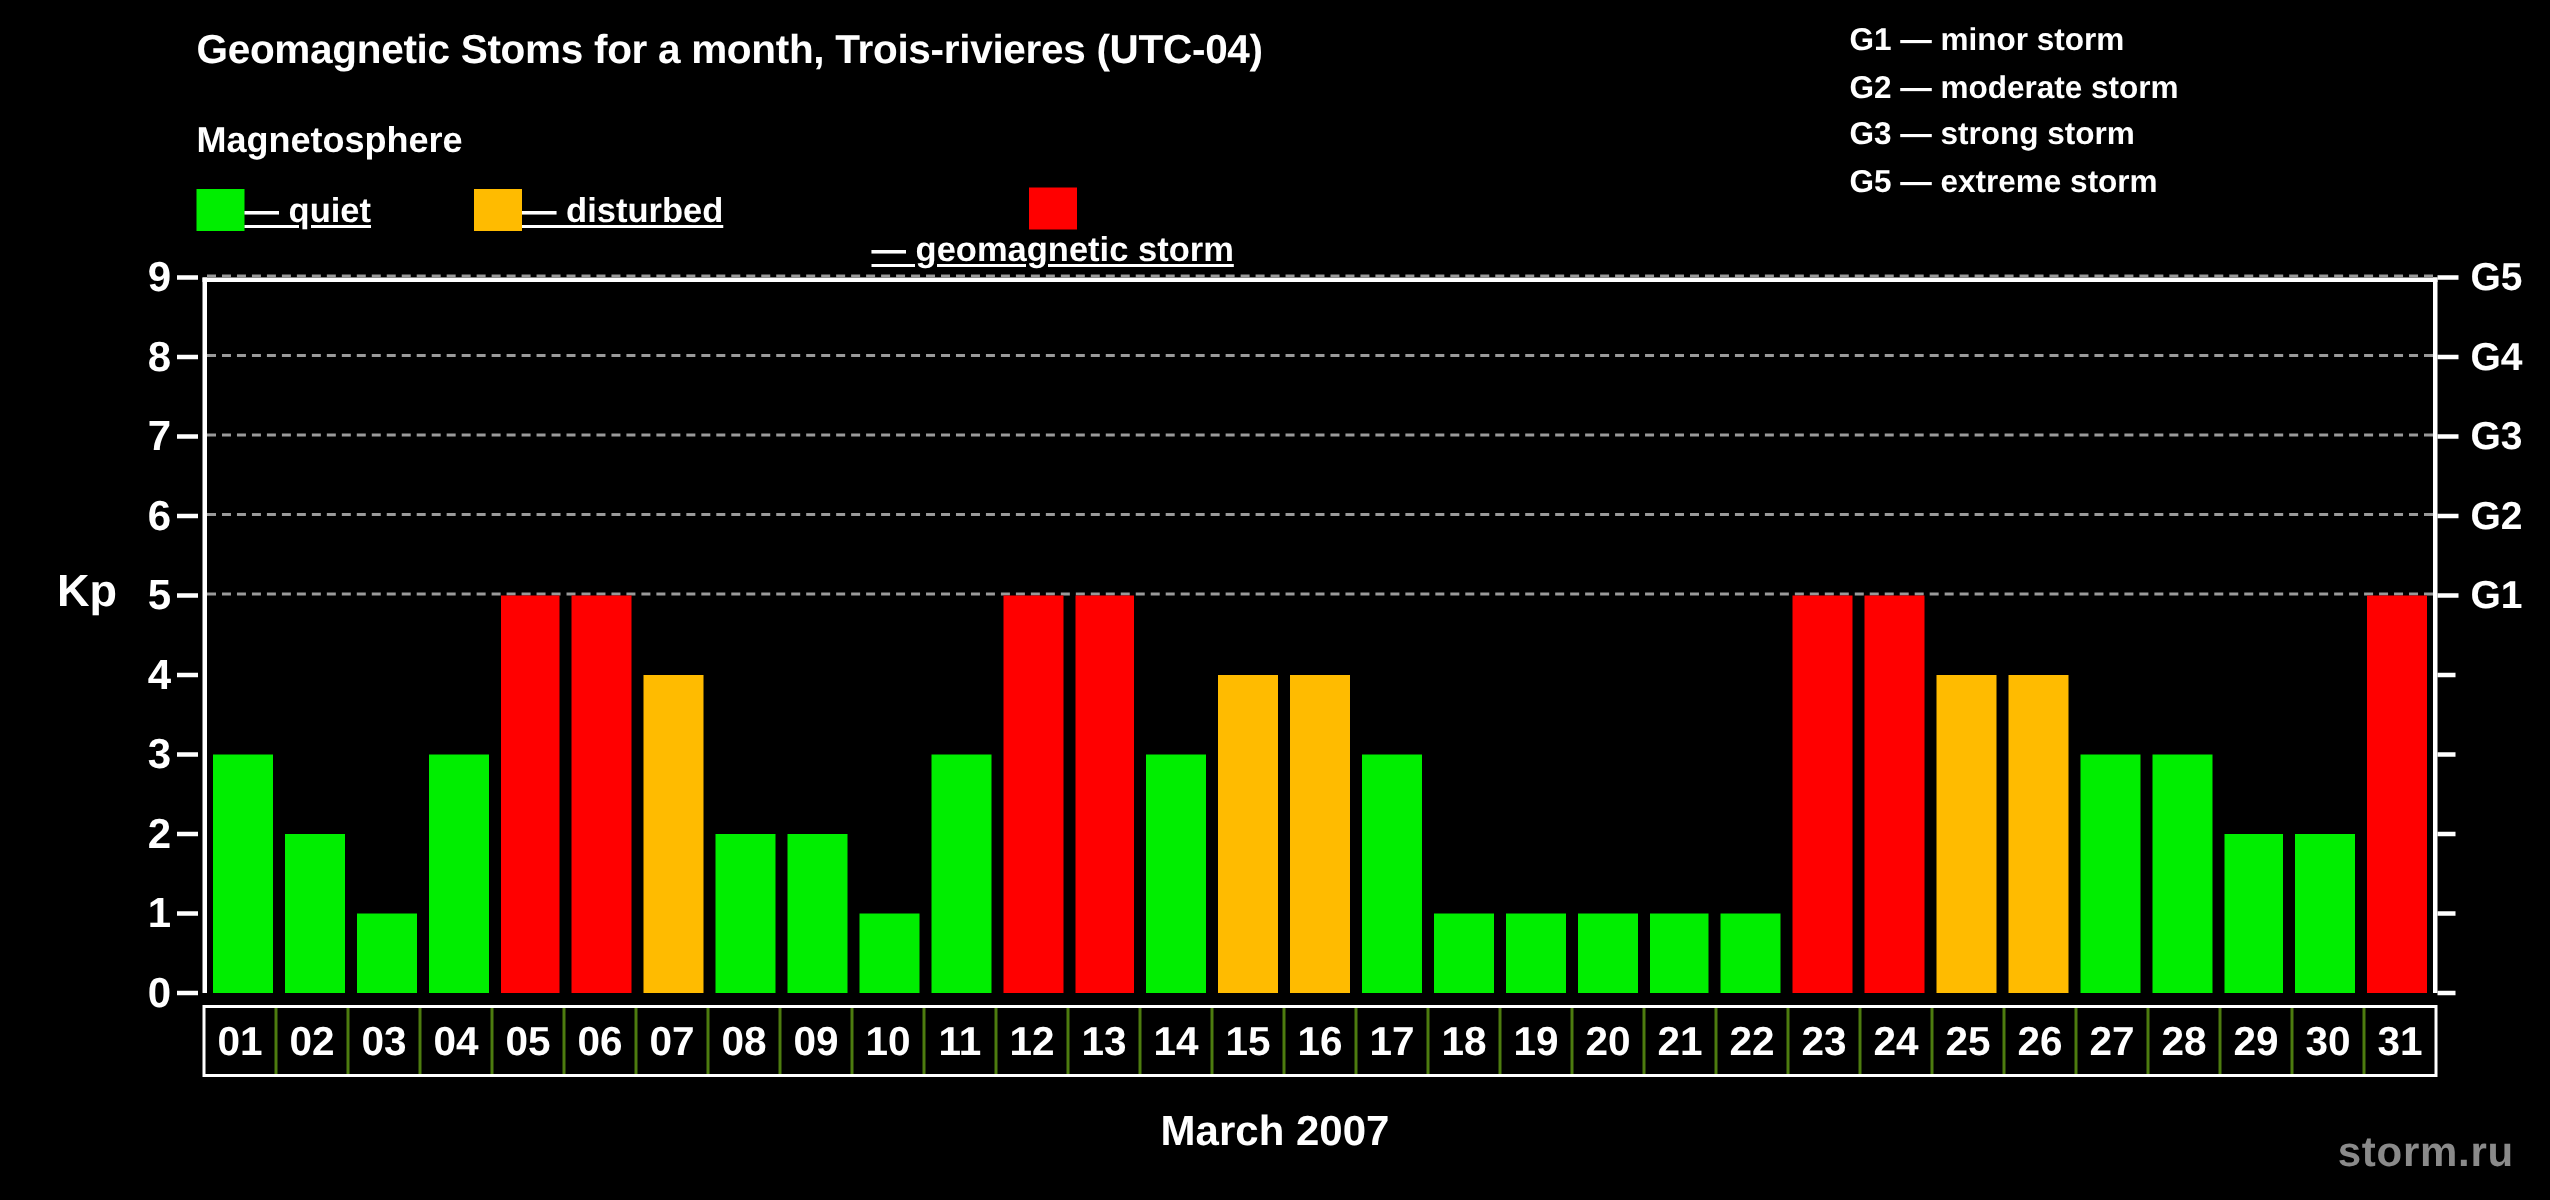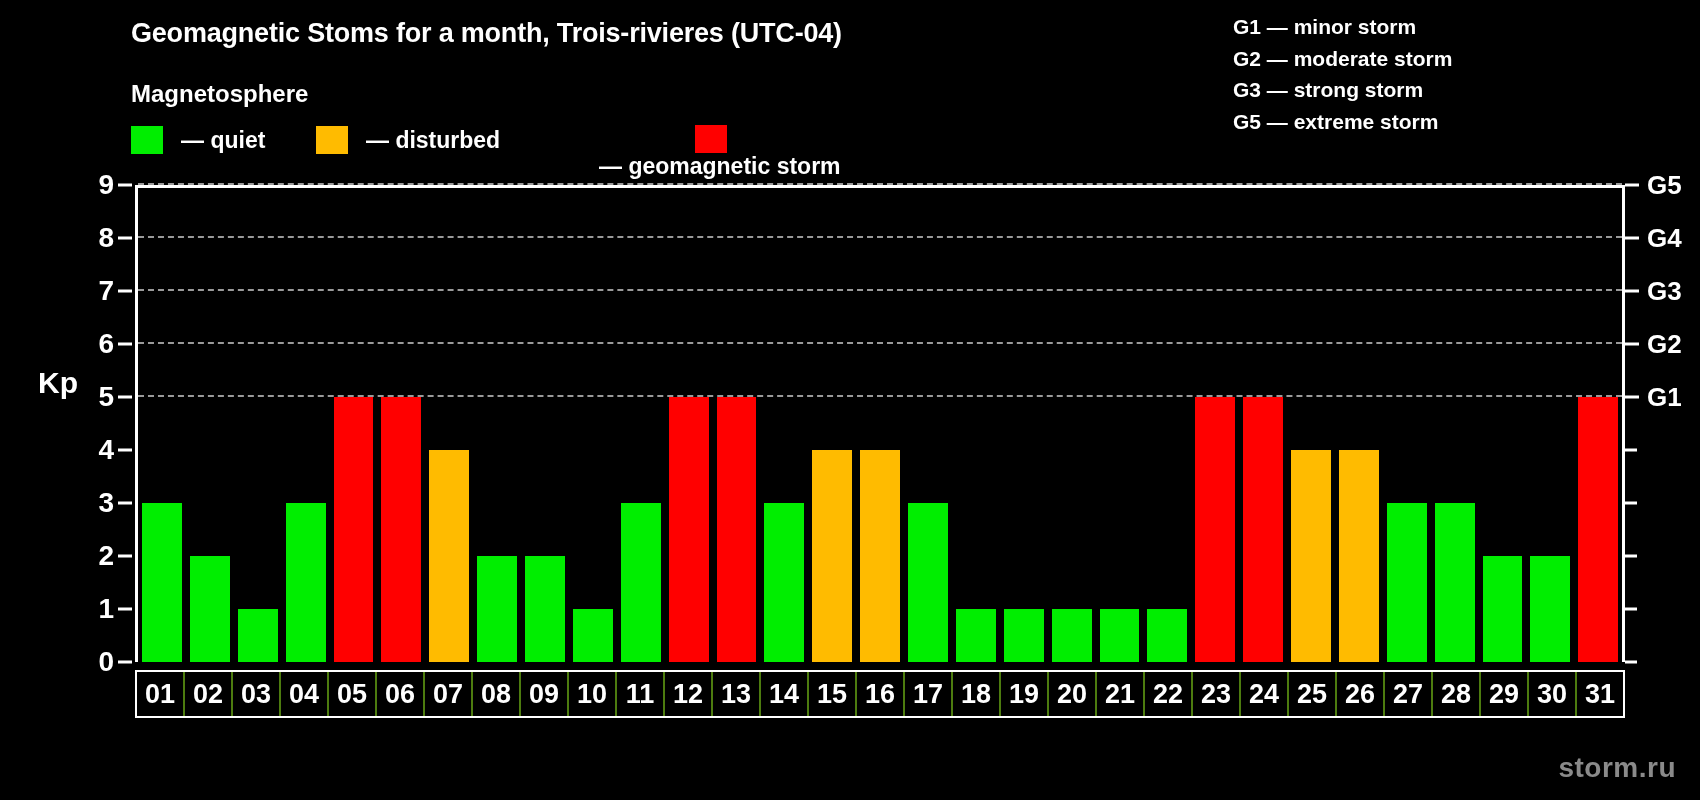--- a/index.html
+++ b/index.html
@@ -22,21 +22,21 @@
   #magnetosphere-legend{
     position:absolute;left:131px;top:125px;height:30px;
   }
   .legend-entry{
     position:absolute;top:0;height:30px;display:flex;align-items:center;white-space:nowrap;
   }
   .legend-swatch{
     width:32px;height:28px;display:inline-block;flex:0 0 auto;
   }
   .legend-text{
-    font-size:23px;font-weight:bold;margin-left:18px;
+    font-size:23px;font-weight:bold;margin-left:0;text-decoration:underline;
   }
 
   
   #g-legend{
     position:absolute;left:1233px;top:11px;
   }
   .g-legend-row{
     font-size:21px;font-weight:bold;line-height:31.5px;white-space:nowrap;
   }
 
@@ -67,21 +67,21 @@
   #y-axis{position:absolute;left:60px;top:185px;width:72px;height:477px;}
   .y-tick-label{
     position:absolute;right:18px;transform:translateY(-50%);
     font-size:28px;font-weight:bold;text-align:right;
   }
   .y-tick-mark{
     position:absolute;right:0;width:14px;height:0;border-top:3px solid #fff;
     transform:translateY(-50%);
   }
   #y-axis-title{
-    position:absolute;left:38px;top:383px;
+    position:absolute;left:38px;top:395px;
     font-size:30px;font-weight:bold;transform:translateY(-50%);
   }
 
   
   #g-axis{position:absolute;left:1625px;top:185px;width:80px;height:477px;}
   .g-tick-label{
     position:absolute;left:22px;transform:translateY(-50%);
     font-size:26px;font-weight:bold;white-space:nowrap;
   }
   .g-tick-mark{
@@ -321,16 +321,17 @@
       <div class="day-cell">24</div>
       <div class="day-cell">25</div>
       <div class="day-cell">26</div>
       <div class="day-cell">27</div>
       <div class="day-cell">28</div>
       <div class="day-cell">29</div>
       <div class="day-cell">30</div>
       <div class="day-cell">31</div>
     </div>
 
+  <div id="month-label">March 2007</div>
 
   <div id="watermark">storm.ru</div>
 
 </div>
 
 </body></html>

